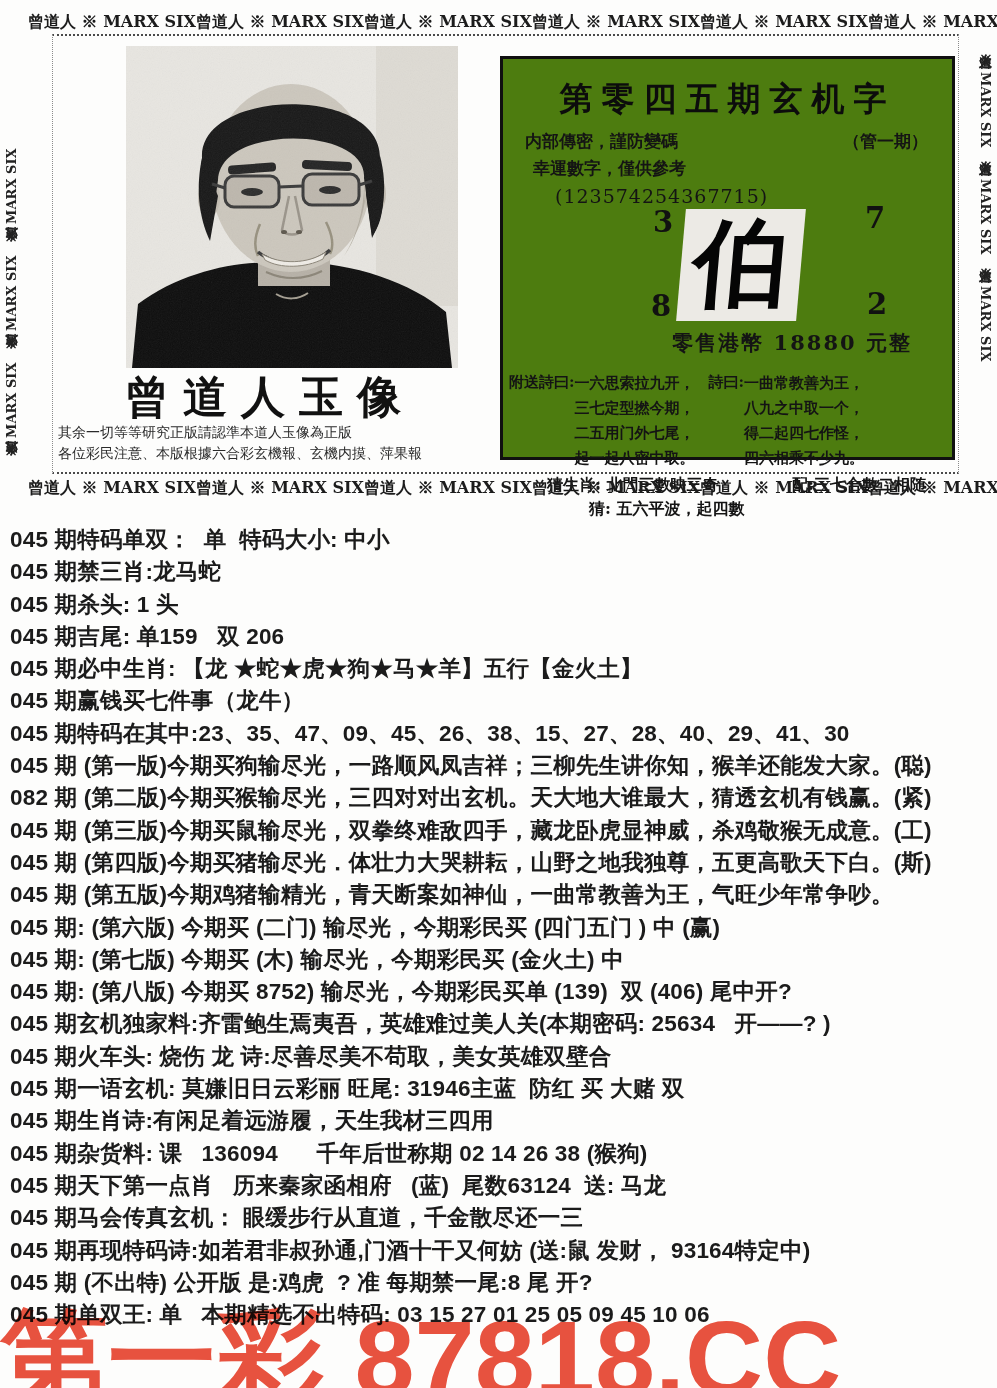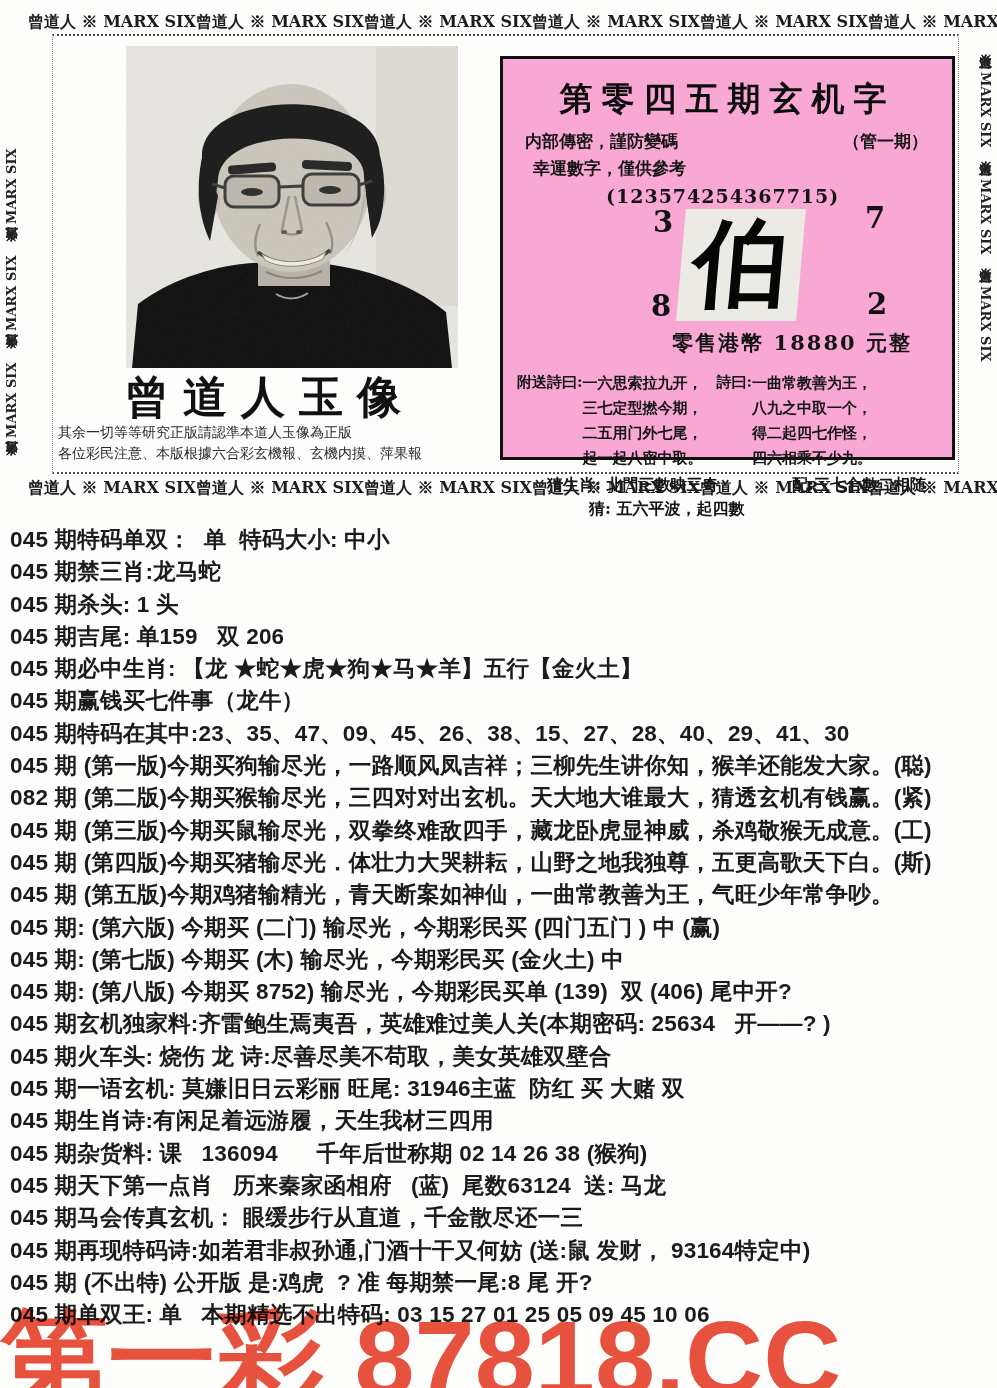--- a/index.html
+++ b/index.html
@@ -37,48 +37,48 @@
     font-family:"DejaVu Serif", serif; font-weight:bold; font-size:44px;
     letter-spacing:14px; color:#111;
   }
   .notes{
     position:absolute; left:58px; top:422px; width:420px;
     font-family:"DejaVu Serif", serif; font-size:14px; line-height:21px; color:#2a2a2a;
   }
   
   .infobox{
     position:absolute; left:500px; top:56px; width:455px; height:404px;
-    border:3px solid #101010; box-sizing:border-box; background:#f9a8d4;
+    border:3px solid #101010; box-sizing:border-box; background:#4d7c0f;
   }
   .ib-title{
     margin-top:18px; text-align:center;
     font-family:"DejaVu Serif", serif; font-weight:bold; font-size:33px;
     letter-spacing:9px; color:#0c0c0c;
   }
   .ib-sub{
     display:flex; justify-content:space-between; padding:8px 24px 0 22px;
     font-family:Liberation Serif, serif; font-weight:bold; font-size:17px;
   }
   .ib-sub2{padding:4px 22px 0 30px; font-family:"DejaVu Serif", serif; font-weight:bold; font-size:17px;}
-  .ib-digits{padding:5px 0 0 103px; font-family:"DejaVu Serif", serif; font-weight:bold; font-size:19px; letter-spacing:1px;}
+  .ib-digits{padding:5px 0 0 52px; font-family:"DejaVu Serif", serif; font-weight:normal; font-size:19px; letter-spacing:1px;}
   .ib-char-zone{position:relative; height:120px;}
   .ib-char{
     position:absolute; left:178px; top:2px; width:120px; height:112px;
     background:#eceae5; text-align:center;
     font-family:"DejaVu Serif", serif; font-weight:bold; font-size:95px; line-height:108px;
     transform:skewX(-5deg); color:#050505;
   }
   .ib-corner{position:absolute; font-family:"DejaVu Serif", serif; font-weight:bold; font-size:29px; color:#111;}
   .c-tl{left:150px; top:-2px;} .c-tr{left:362px; top:-6px;}
   .c-bl{left:148px; top:82px;} .c-br{left:364px; top:80px;}
   .ib-price{
     padding:2px 40px 0 0; text-align:right;
     font-family:"DejaVu Serif", serif; font-weight:bold; font-size:21px; letter-spacing:2px;
   }
-  .ib-poems{display:flex; padding:14px 6px 0 14px; font-family:"DejaVu Serif", serif; font-weight:bold; font-size:15px;}
+  .ib-poems{display:flex; padding:14px 6px 0 6px; font-family:"DejaVu Serif", serif; font-weight:bold; font-size:15px;}
   .ib-poem-label{white-space:nowrap; padding-top:2px;}
   .ib-poem{line-height:25px; white-space:nowrap;}
   .ib-poem-left{margin-right:14px;}
   .ib-guess-row{
     display:flex; justify-content:space-between; padding:4px 26px 0 44px;
     font-family:"DejaVu Serif", serif; font-weight:bold; font-size:16px;
   }
   .ib-guess2{padding:3px 0 0 86px; font-family:"DejaVu Serif", serif; font-weight:bold; font-size:16px;}
   
   .lines{position:absolute; left:10px; top:524px; width:985px;}

